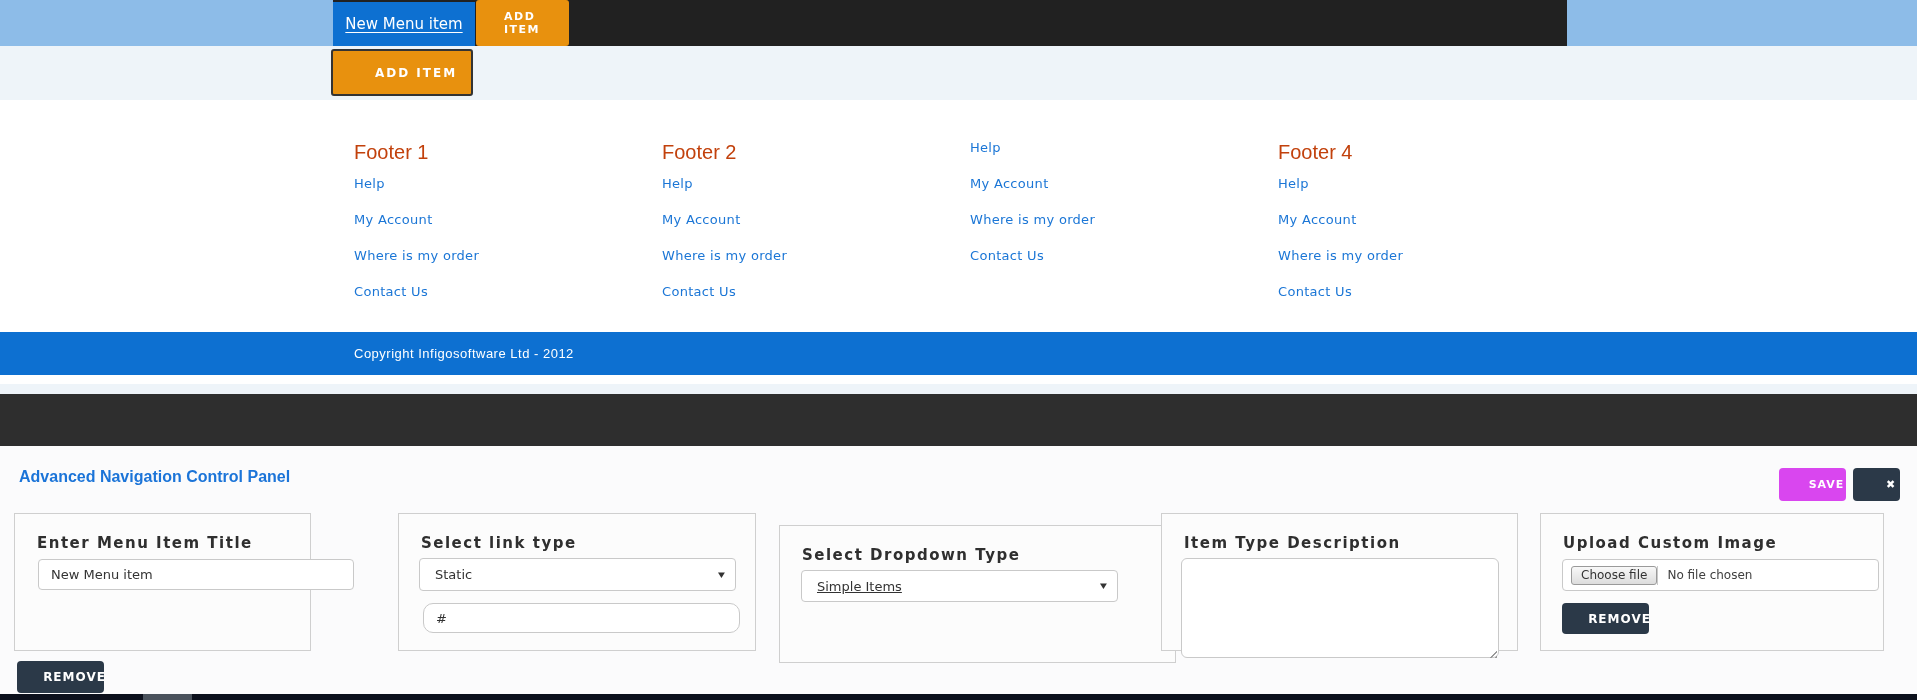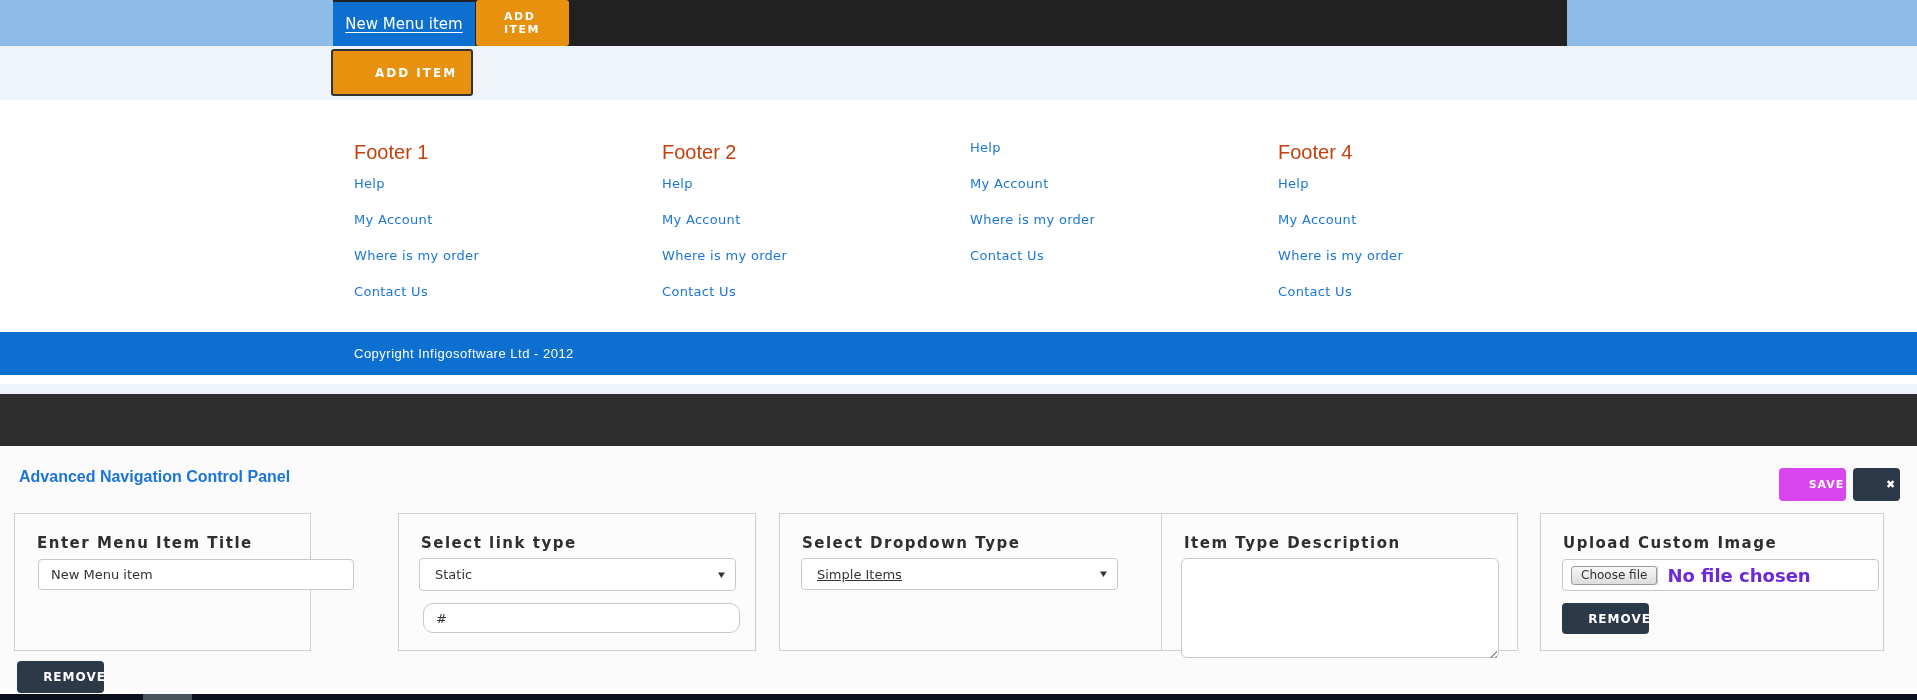--- a/index.html
+++ b/index.html
@@ -44,21 +44,21 @@
   .save-btn  { position:absolute; left:1779px; top:22px; width:67px; height:33px; background:#d946ef;
                border-radius:4px; font-size:11px; letter-spacing:1px; }
   .close-btn { position:absolute; left:1853px; top:22px; width:47px; height:33px; background:#2b3948;
                border-radius:4px; font-size:11px; }
   .remove-btn{ position:absolute; left:17px;  top:215px; width:87px; height:32px; background:#2b3948;
                border-radius:4px; font-size:12px; letter-spacing:1px; }
 
   .cpanel { position:absolute; top:67px; height:138px; border:1px solid #cfcfcf; background:#fcfcfc; overflow:visible; }
   .cpanel-0 { left:14px;   width:297px; }
   .cpanel-1 { left:398px;  width:358px; }
-  .cpanel-2 { left:779px;  width:397px; }
+  .cpanel-2 { left:779px;  width:397px;margin-top:12px; }
   .cpanel-3 { left:1161px; width:357px; }
   .cpanel-4 { left:1540px; width:344px; }
   .ph { position:absolute; left:22px; top:20px; font-size:15px; font-weight:bold; color:#2f2f2f; letter-spacing:1.5px; white-space:nowrap; }
 
   .txt-input { position:absolute; border:1px solid #c9c9c9; border-radius:4px; background:#ffffff;
                font-family:"DejaVu Sans", sans-serif; font-size:13px; color:#333333; padding:0 12px; outline:none; }
   .fake-select { position:absolute; border:1px solid #c9c9c9; border-radius:4px; background:#ffffff;
                  display:flex; align-items:center; font-size:13px; color:#333333; padding:0 15px; cursor:pointer; }
   .fake-select .chev { position:absolute; right:10px; top:50%; transform:translateY(-50%) scaleY(0.8);
                        font-size:9px; color:#333333; }
@@ -74,21 +74,21 @@
   .grip { position:absolute; left:325px; bottom:-8px; width:10px; height:10px;
           background:repeating-linear-gradient(135deg, transparent 0 2px, #999999 2px 3.5px);
           clip-path:polygon(100% 0, 100% 100%, 0 100%); cursor:nwse-resize; }
 
   .filebox { position:absolute; left:21px; top:45px; width:317px; height:32px; border:1px solid #c9c9c9;
              border-radius:4px; background:#ffffff; display:flex; align-items:center; padding:0 8px; }
   .choose-btn { height:19px; padding:0 9px; border:1px solid #9a9a9a; border-radius:3px;
                 background:linear-gradient(#f8f8f8, #dddddd); color:#333333; font-size:12px; font-weight:normal;
                 display:flex; align-items:center; cursor:pointer; }
   .file-sep { width:1px; height:19px; background:#c9c9c9; margin-left:0; }
-  .nofile { margin-left:9px; font-size:18px; color:#6d28d9;font-weight:bold; }
+  .nofile { margin-left:9px; font-size:12px; color:#404040; }
   .upload-btn { position:absolute; left:21px; top:89px; width:87px; height:31px; background:#2b3948;
                 border-radius:4px; font-size:12px; letter-spacing:1px; }
 
   
   .scroll-track { position:absolute; left:0; top:694px; width:1917px; height:6px; background:#0c101c; cursor:pointer; }
   .scroll-thumb { position:absolute; left:143px; top:0; width:49px; height:6px; background:#4a525c; cursor:grab; }
 </style>
 </head>
 <body>
 

